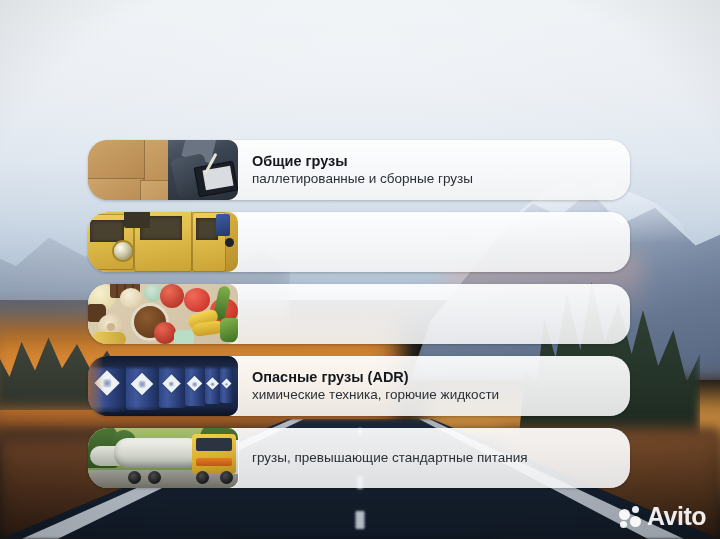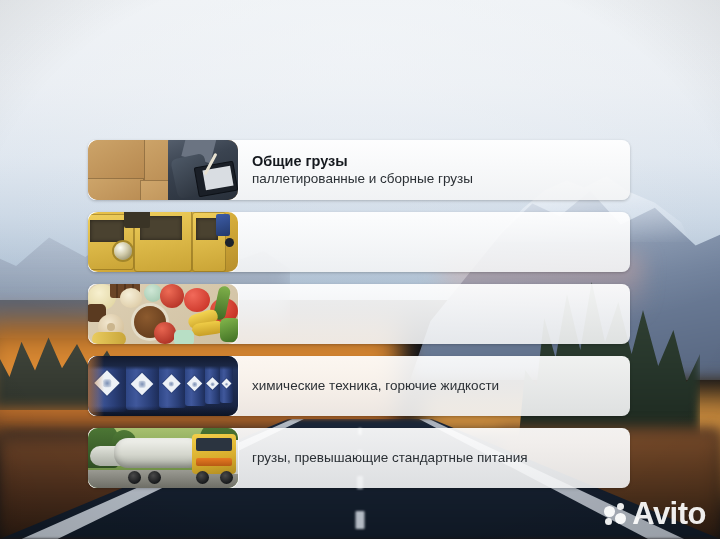--- a/index.html
+++ b/index.html
@@ -142,21 +142,21 @@
   }
   .headline span { display:block; }
 
   
   .list { position:absolute; left:88px; top:140px; width:542px; }
   .card {
     position:relative;
     display:flex; align-items:center;
     height:60px;
     margin-bottom:12px;
-    border-radius:8px;
+    border-radius:20px;
     background:linear-gradient(180deg, rgba(255,255,255,.93) 0%, rgba(243,244,245,.90) 100%);
     box-shadow:0 1px 3px rgba(0,0,0,.22);
     overflow:hidden;
   }
   .thumb {
     width:150px; height:60px; flex:0 0 150px;
     border-radius:10px;
     overflow:hidden; position:relative;
     box-shadow:0 0 0 1px rgba(255,255,255,.65);
   }
@@ -286,21 +286,21 @@
     display:flex; align-items:center; gap:6px;
     opacity:.92;
   }
   .avito-mark { position:relative; width:22px; height:22px; }
   .avito-mark i { position:absolute; display:block; border-radius:50%; background:#fff; }
   .am1 { left:0;    top:3px;  width:11px; height:11px; }
   .am2 { left:13px; top:0;    width:7px;  height:7px; }
   .am3 { left:1px;  top:15px; width:7px;  height:7px; }
   .am4 { left:11px; top:10px; width:11px; height:11px; }
   .avito-word {
-    color:#fff; font-size:31px; font-weight:bold; letter-spacing:-.5px; line-height:1;
+    color:#fff; font-size:25px; font-weight:bold; letter-spacing:-.5px; line-height:1;
   }
 </style>
 </head>
 <body>
 
 <div id="scene">
   <div class="sky"></div>
   <div class="haze-left"></div>
   <div class="mtn-right"></div>
   <div class="mtn-snow"></div>
@@ -408,20 +408,21 @@
         <div class="diamond" style="left:77px; top:21px; width:13px; height:13px;"></div>
         <div class="diamond" style="left:101px;top:22px; width:11px; height:11px;"></div>
         <div class="diamond" style="left:120px;top:23px; width:9px;  height:9px;"></div>
         <div class="diamond" style="left:135px;top:24px; width:7px;  height:7px;"></div>
         <div class="bar-top"></div>
           <div class="bar-floor"></div>
           <div class="bar-warm"></div>
       </div>
     </div>
     <div class="card-text">
+      <div class="card-title">Опасные грузы (ADR)</div>
       <div class="card-sub">химические техника, горючие жидкости</div>
     </div>
   </div>
 
   <div class="card">
     <div class="thumb">
       <div class="t-inner">
         <div class="trk-bg"></div>
         <div class="trk-tree tt1"></div>
           <div class="trk-tree tt2"></div>

